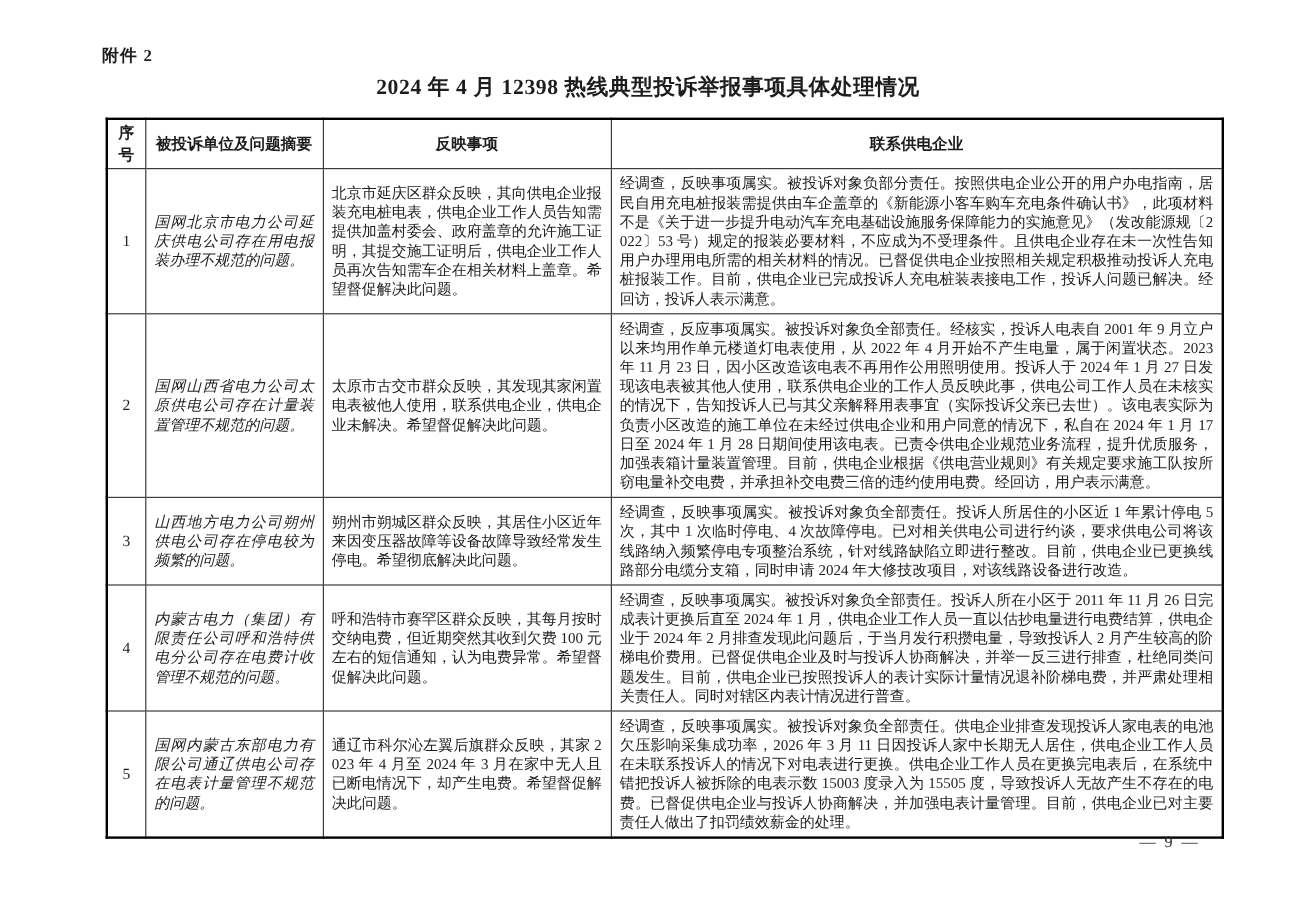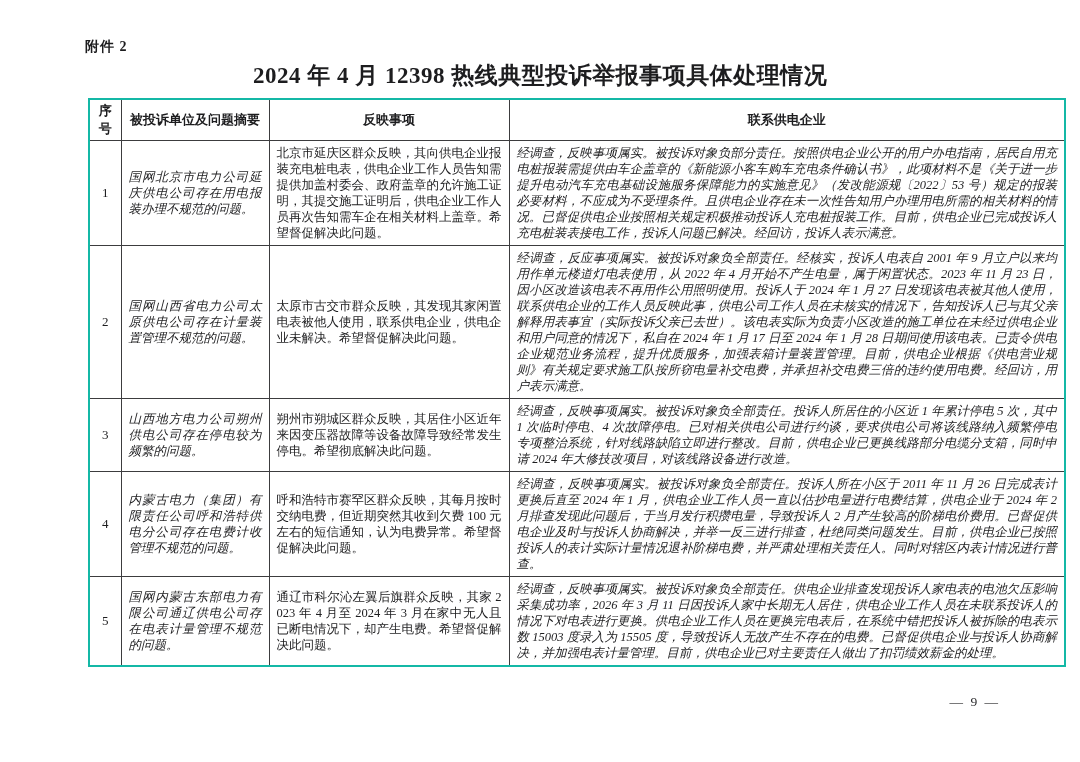--- a/index.html
+++ b/index.html
@@ -23,32 +23,32 @@
     font-size: 14px;
     font-weight: 700;
     letter-spacing: 1px;
   }
   .doc-title {
     position: absolute;
     left: 0;
     right: 0;
     top: 60px;
     text-align: center;
-    font-size: 23px;
+    font-size: 18px;
     font-weight: 700;
     letter-spacing: 0.5px;
   }
   table.case-table {
     position: absolute;
     left: 88px;
     top: 98px;
     width: 932px;
     border-collapse: collapse;
     table-layout: fixed;
-    border: 2px solid #14b8a6;
+    border: 2px solid #000000;
   }
   .case-table th, .case-table td {
     border: 1px solid #3c3c3e;
     vertical-align: middle;
     word-break: break-all;
   }
   .case-table th {
     font-family: "Liberation Sans", "DejaVu Sans", sans-serif;
     font-weight: 700;
     font-size: 13px;
@@ -59,21 +59,21 @@
   .case-table td {
     font-size: 12.5px;
     line-height: 16px;
     padding: 4px 7px;
     text-align: justify;
     text-justify: inter-ideograph;
   }
   .col-no    { width: 32px; }
   .col-unit  { width: 148px; font-style: italic; }
   .col-matter{ width: 240px; }
-  .col-result{ width: 556px; font-style: italic; }
+  .col-result{ width: 510px; }
   td.col-no {
     text-align: center;
     font-size: 13px;
   }
   .page-number {
     position: absolute;
     right: 80px;
     top: 694px;
     font-size: 13.5px;
     letter-spacing: 2px;

